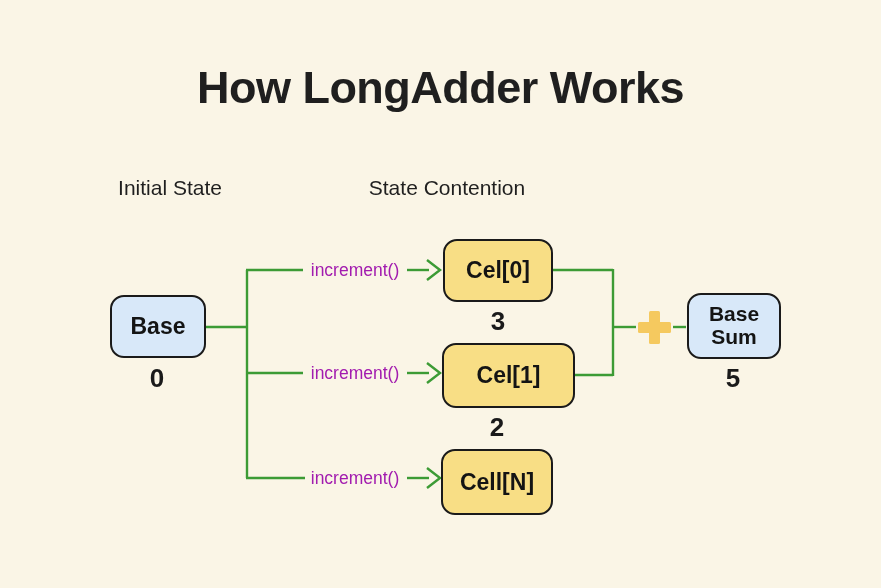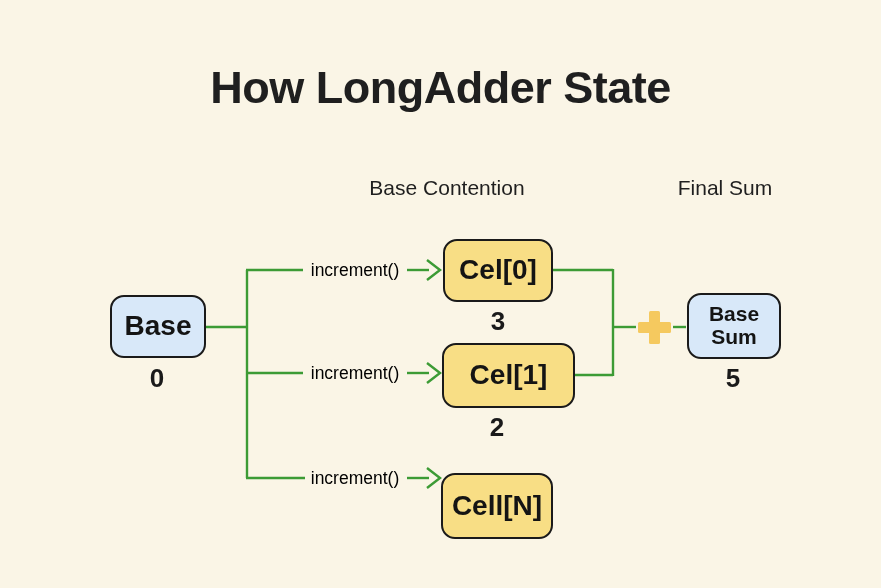--- a/index.html
+++ b/index.html
@@ -24,41 +24,41 @@
   .col-header{
     position:absolute;top:176px;transform:translateX(-50%);
     font-size:21px;font-weight:500;color:#1F1F1F;white-space:nowrap;
   }
   .col-initial{left:170px;}
   .col-contention{left:447px;}
   .col-final{left:725px;}
   .node{
     position:absolute;display:flex;align-items:center;justify-content:center;
     border:2.5px solid var(--border);border-radius:14px;
-    font-size:28px;font-weight:600;color:#141414;text-align:center;line-height:1.08;
+    font-size:23px;font-weight:600;color:#141414;text-align:center;line-height:1.08;
     box-sizing:border-box;
   }
   .node-blue{background:var(--node-blue);justify-content:center;}
   .node-yellow{background:var(--node-yellow);}
   .node-base{left:110px;top:295px;width:96px;height:63px;}
   .node-cell0{left:443px;top:239px;width:110px;height:63px;}
   .node-cell1{left:442px;top:343px;width:133px;height:65px;}
-  .node-celln{left:441px;top:449px;width:112px;height:66px;margin-top:24px;}
+  .node-celln{left:441px;top:449px;width:112px;height:66px;}
   .node-base-sum{left:687px;top:293px;width:94px;height:66px;font-size:21px;flex-direction:column;}
   .node-value{
     position:absolute;transform:translateX(-50%);
     font-size:26px;font-weight:600;color:#1A1A1A;white-space:nowrap;
   }
   .val-base{left:157px;top:363px;}
   .val-cell0{left:498px;top:306px;}
   .val-cell1{left:497px;top:412px;}
   .val-base-sum{left:733px;top:363px;}
   .increment-label{
     position:absolute;transform:translate(-50%,-50%);left:355px;
-    font-size:17.5px;font-weight:500;color:#000000;white-space:nowrap;
+    font-size:17.5px;font-weight:500;color:#a21caf;white-space:nowrap;
   }
   .inc-0{top:270px;}
   .inc-1{top:373px;}
   .inc-2{top:478px;}
   .connectors{position:absolute;left:0;top:0;width:881px;height:588px;}
   .connectors path{stroke:var(--connector-green);stroke-width:2.4;fill:none;}
   .plus{
     position:absolute;left:638px;top:311px;width:33px;height:33px;
   }
   .plus .h-bar{
@@ -90,23 +90,23 @@
     <path d="M407 478 H429"></path>
     <path d="M427 468 L440 478 L427 488"></path>
 
     <path d="M553 270 H613"></path>
     <path d="M551 375 H613"></path>
     <path d="M613 269 V376"></path>
     <path d="M613 327 H636"></path>
     <path d="M673 327 H686"></path>
   </svg>
 
-  <div class="title">How LongAdder State</div>
-  <div class="col-header col-contention">Base Contention</div>
-  <div class="col-header col-final">Final Sum</div>
+  <div class="title">How LongAdder Works</div>
+  <div class="col-header col-initial">Initial State</div>
+  <div class="col-header col-contention">State Contention</div>
 
   <div class="node node-blue node-base">
     <span>Base</span>
   </div>
   <div class="node-value val-base">0</div>
 
   <div class="increment-label inc-0">increment()</div>
   <div class="increment-label inc-1">increment()</div>
   <div class="increment-label inc-2">increment()</div>
 

